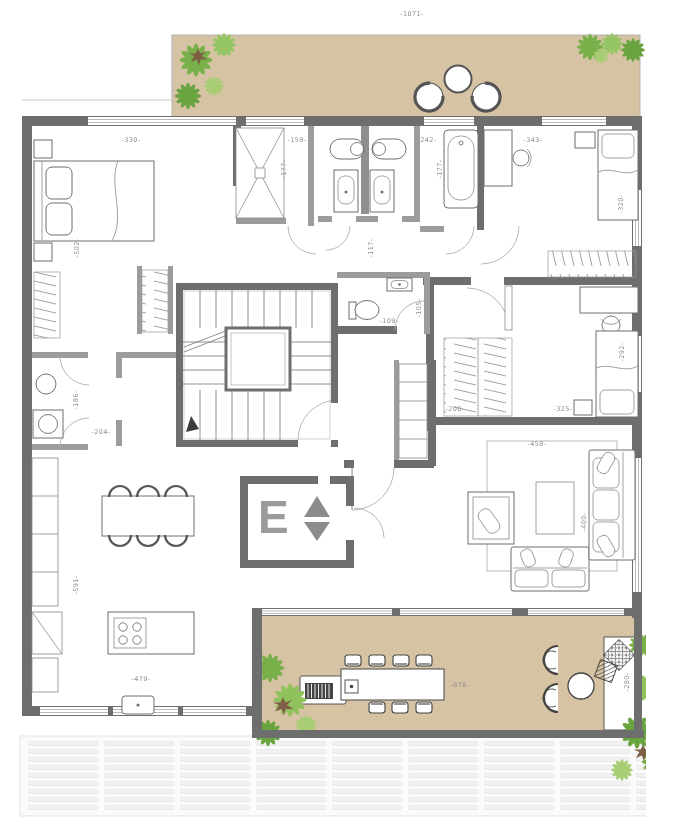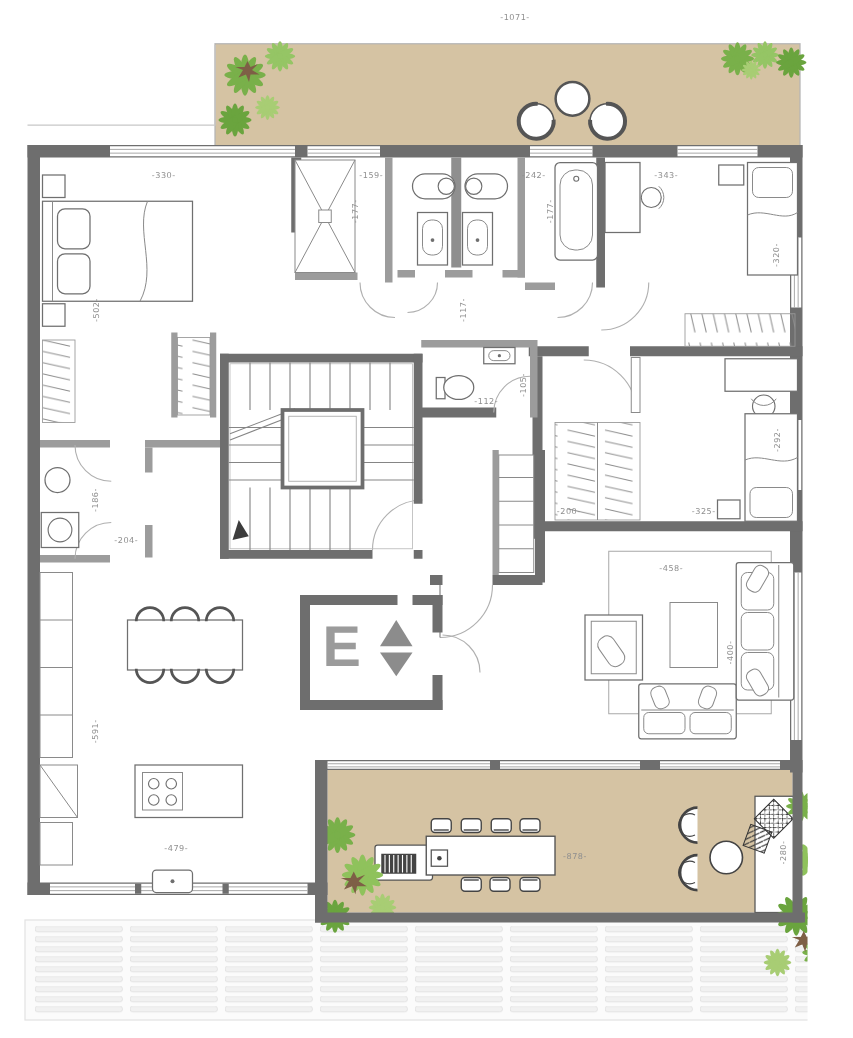--- a/index.html
+++ b/index.html
@@ -479,28 +479,28 @@
 <span class="dim v" style="left:667px;top:68px">-181-</span>
 <span class="dim" style="left:131px;top:140px">-330-</span>
 <span class="dim v" style="left:77px;top:248px">-502-</span>
 <span class="dim" style="left:297px;top:140px">-159-</span>
 <span class="dim v" style="left:284px;top:169px">-177-</span>
 <span class="dim" style="left:427px;top:140px">-242-</span>
 <span class="dim v" style="left:440px;top:169px">-177-</span>
 <span class="dim" style="left:533px;top:140px">-343-</span>
 <span class="dim v" style="left:621px;top:204px">-320-</span>
 <span class="dim v" style="left:371px;top:248px">-117-</span>
-<span class="dim" style="left:389px;top:321px">-112-</span>
+<span class="dim" style="left:389px;top:321px">-109-</span>
 <span class="dim v" style="left:419px;top:308px">-105-</span>
 <span class="dim" style="left:455px;top:409px">-200-</span>
 <span class="dim v" style="left:76px;top:400px">-186-</span>
 <span class="dim" style="left:101px;top:432px">-204-</span>
 <span class="dim v" style="left:622px;top:352px">-292-</span>
 <span class="dim" style="left:563px;top:409px">-325-</span>
-<span class="dim" style="left:537px;top:455px">-458-</span>
+<span class="dim" style="left:537px;top:444px">-458-</span>
 <span class="dim v" style="left:584px;top:522px">-400-</span>
 <span class="dim v" style="left:76px;top:585px">-591-</span>
 <span class="dim" style="left:141px;top:679px">-479-</span>
 <span class="dim" style="left:460px;top:685px">-878-</span>
 <span class="dim v" style="left:627px;top:682px">-280-</span>
 
 <span class="elev" style="left:258px;top:494px">E</span>
 </div>
 
 </body></html>

